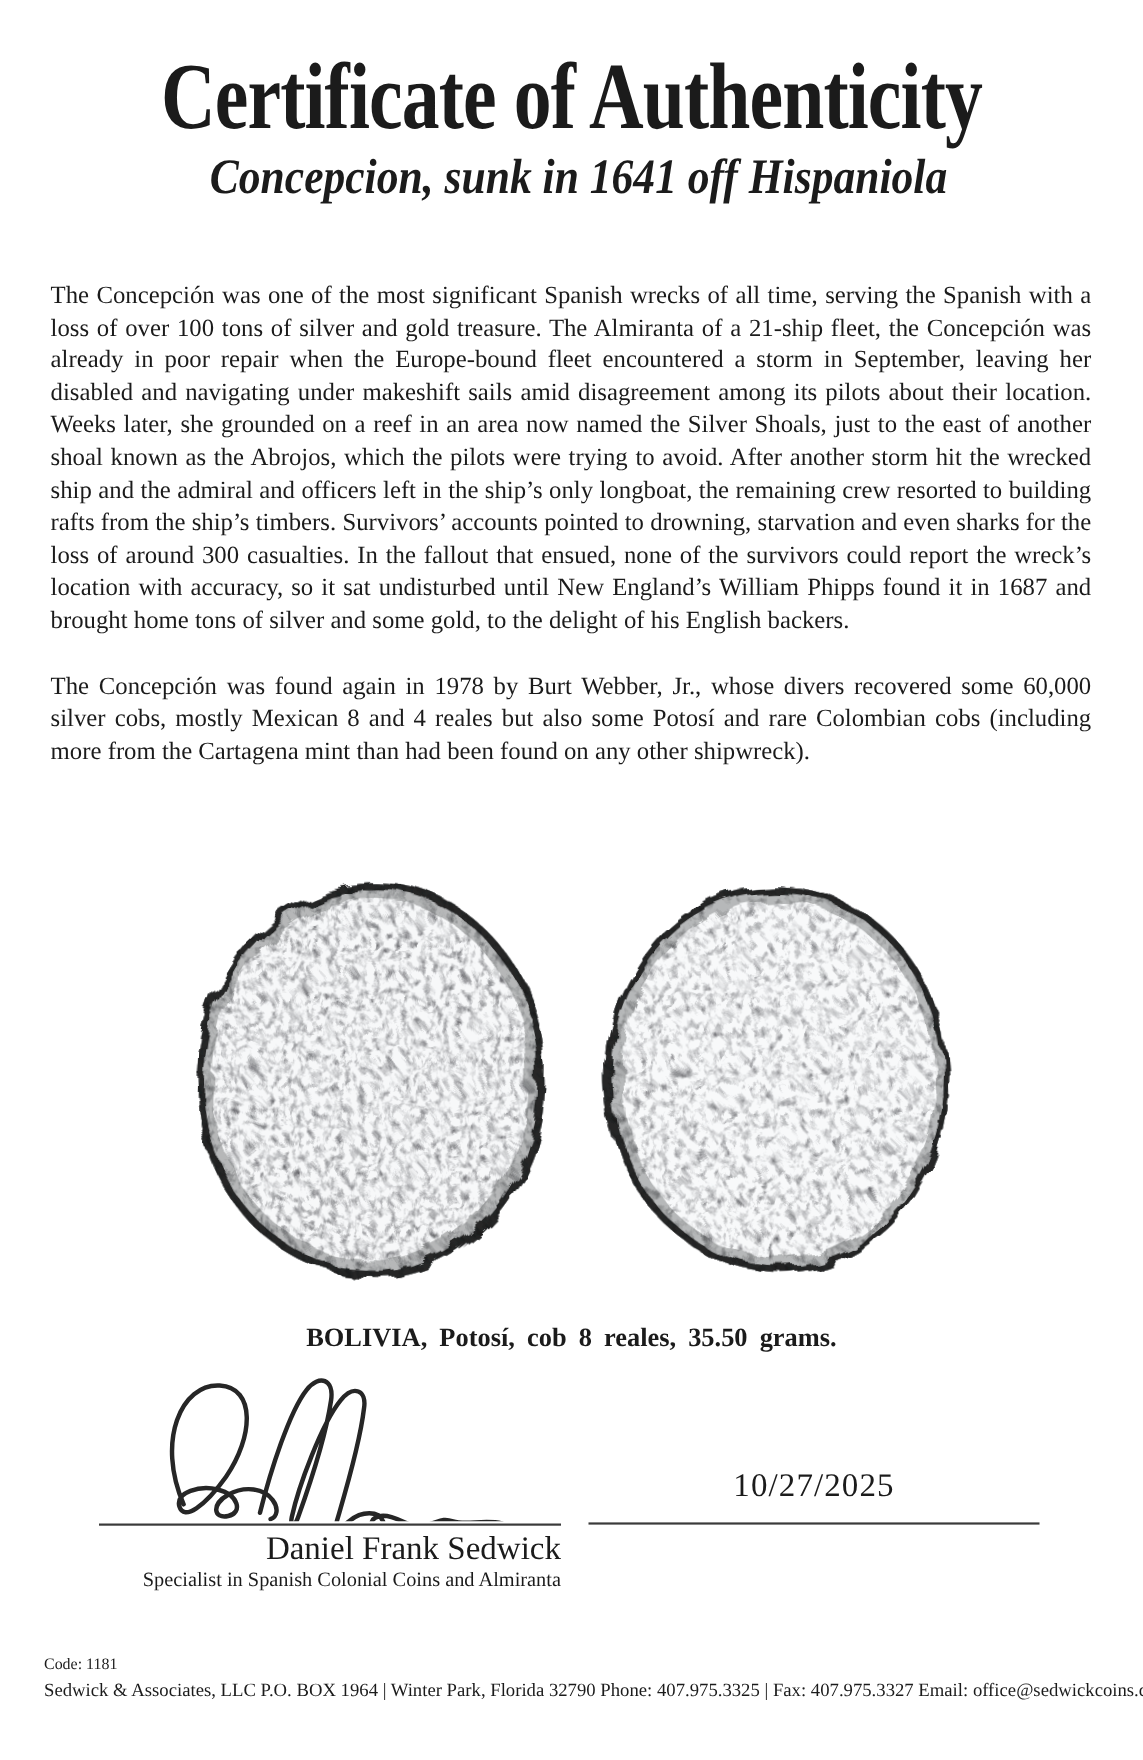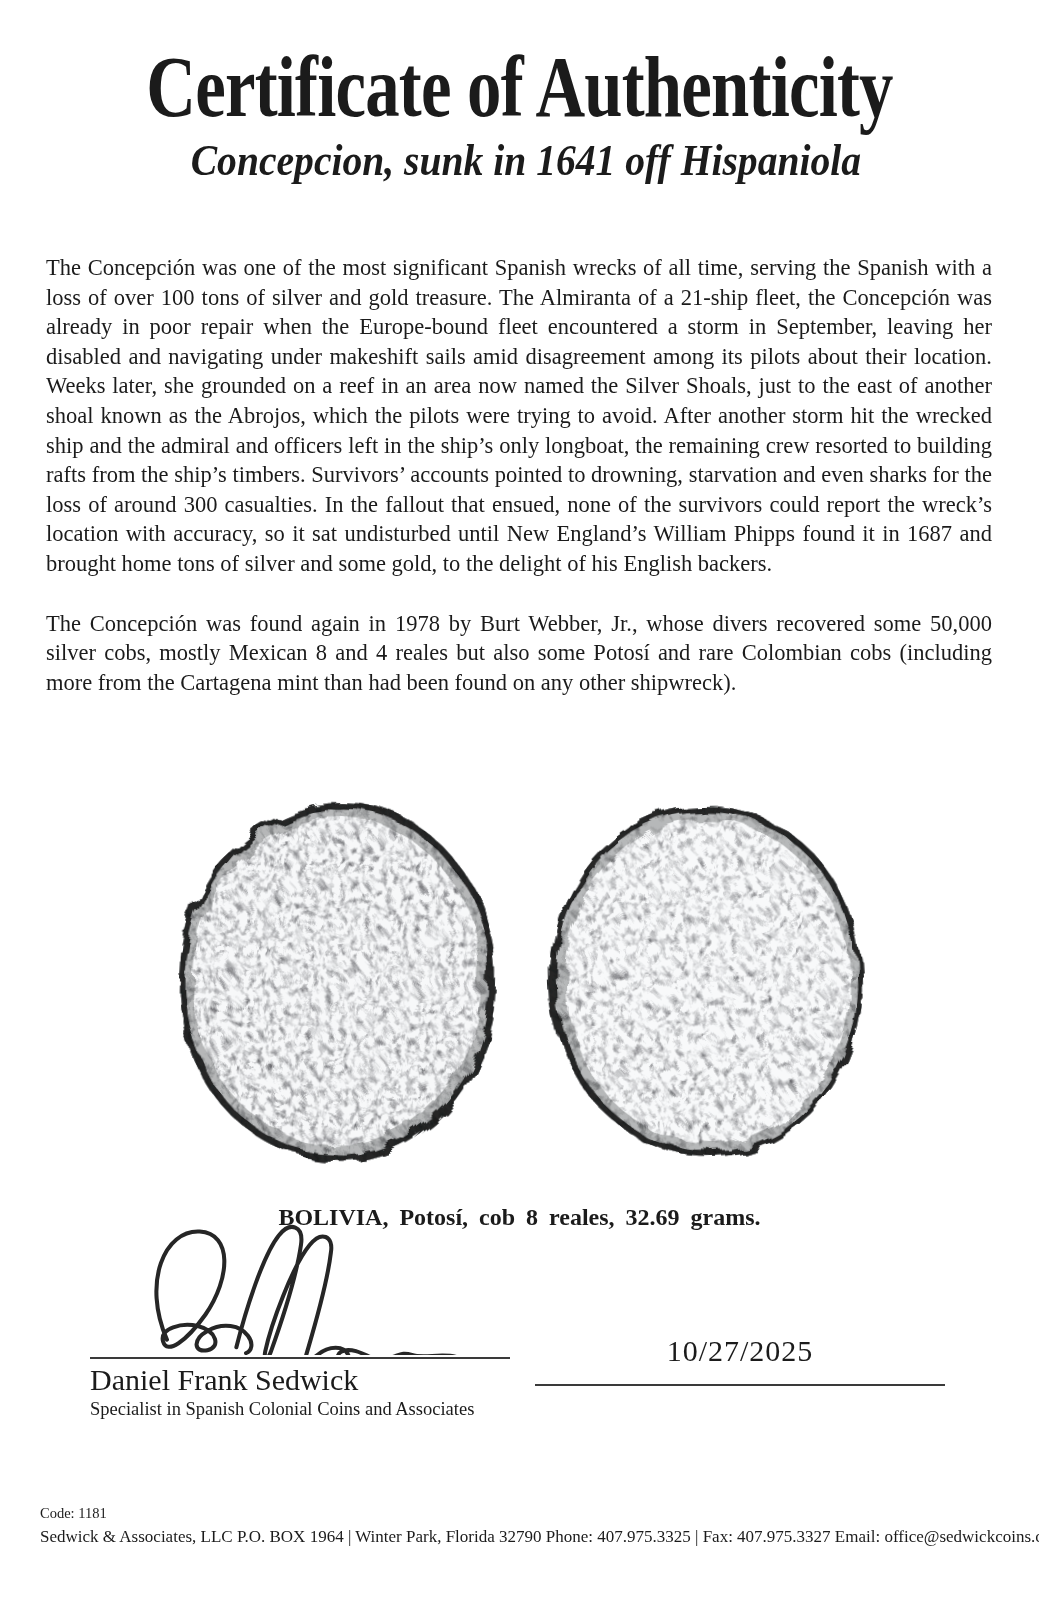--- a/index.html
+++ b/index.html
@@ -39,21 +39,21 @@
   .coins { position:absolute; top:790px; left:0; right:0; display:flex; justify-content:center; align-items:center; gap:6px; }
   .coin-wrap { display:block; }
 
   
   .coin-caption {
     position:absolute; top:1204px; left:0; right:0; text-align:center;
     font-size:24px; font-weight:bold; word-spacing:5px; margin:0;
   }
 
   
-  .sig-col { position:absolute; left:90px; top:1220px; width:420px; text-align:left; }
+  .sig-col { position:absolute; left:90px; top:1248px; width:420px; text-align:right; }
   .sig-svg { display:block; margin:0 auto; }
   .rule-line { border:none; border-top:2px solid #3a3a3a; margin:2px 0 0 0; }
   .signer-name { font-size:30px; margin-top:4px; }
   .signer-role { font-size:18.5px; margin-top:2px; }
 
   .date-col { position:absolute; left:535px; top:1320px; width:410px; text-align:center; }
   .date-value { font-size:30px; line-height:62px; letter-spacing:1px; }
   .date-label { font-size:28px; margin-top:4px; }
 
   
@@ -66,21 +66,21 @@
 
 <div class="page">
 
   <header class="cert-header">
     <h1 class="cert-title">Certificate of Authenticity</h1>
     <h2 class="cert-subtitle"><span>Concepcion, sunk in 1641 off Hispaniola</span></h2>
   </header>
 
   <main class="body-text">
     <p>The Concepción was one of the most significant Spanish wrecks of all time, serving the Spanish with a loss of over 100 tons of silver and gold treasure. The Almiranta of a 21-ship fleet, the Concepción was already in poor repair when the Europe-bound fleet encountered a storm in September, leaving her disabled and navigating under makeshift sails amid disagreement among its pilots about their location. Weeks later, she grounded on a reef in an area now named the Silver Shoals, just to the east of another shoal known as the Abrojos, which the pilots were trying to avoid. After another storm hit the wrecked ship and the admiral and officers left in the ship’s only longboat, the remaining crew resorted to building rafts from the ship’s timbers. Survivors’ accounts pointed to drowning, starvation and even sharks for the loss of around 300 casualties. In the fallout that ensued, none of the survivors could report the wreck’s location with accuracy, so it sat undisturbed until New England’s William Phipps found it in 1687 and brought home tons of silver and some gold, to the delight of his English backers.</p>
-    <p>The Concepción was found again in 1978 by Burt Webber, Jr., whose divers recovered some 50,000 silver cobs, mostly Mexican 8 and 4 reales but also some Potosí and rare Colombian cobs (including more from the Cartagena mint than had been found on any other shipwreck).</p>
+    <p>The Concepción was found again in 1978 by Burt Webber, Jr., whose divers recovered some 60,000 silver cobs, mostly Mexican 8 and 4 reales but also some Potosí and rare Colombian cobs (including more from the Cartagena mint than had been found on any other shipwreck).</p>
   </main>
 
   <div class="coins">
 
     <svg class="coin-wrap" width="368" height="382" viewBox="0 0 368 382" aria-hidden="true">
       <defs>
         <radialGradient id="gradL" cx="0.54" cy="0.42" r="0.64">
           <stop offset="0" stop-color="#c4c8c9"></stop>
           <stop offset="0.38" stop-color="#aaaeaf"></stop>
           <stop offset="0.68" stop-color="#8b8f90"></stop>
@@ -154,32 +154,32 @@
           <ellipse cx="200" cy="180" rx="85" ry="100" fill="#b9bdbe" opacity="0.20"></ellipse>
           <rect width="360" height="376" filter="url(#darkTexR)"></rect>
           <rect width="360" height="376" filter="url(#liteTexR)"></rect>
           <ellipse cx="180" cy="188" rx="156" ry="176" fill="none" stroke="#3c3f40" stroke-width="28" opacity="0.35"></ellipse>
           <ellipse cx="180" cy="188" rx="156" ry="176" fill="none" stroke="#0d0e0e" stroke-width="12" opacity="0.85"></ellipse>
         </g>
       </g>
     </svg>
   </div>
 
-  <p class="coin-caption">BOLIVIA, Potosí, cob 8 reales, 32.69 grams.</p>
+  <p class="coin-caption">BOLIVIA, Potosí, cob 8 reales, 35.50 grams.</p>
 
   <div class="sig-col">
     <svg class="sig-svg" width="380" height="135" viewBox="0 0 380 140" aria-hidden="true">
       <g fill="none" stroke="#262626" stroke-width="4.2" stroke-linecap="round" stroke-linejoin="round">
         <path d="M52,124 C26,64 50,10 86,12 C120,14 118,60 92,98 C72,126 52,140 48,126 C44,112 68,106 84,110 C104,115 108,132 94,135 C80,138 78,124 94,115 C110,106 128,109 136,120 C142,128 140,136 134,138"></path>
         <path d="M124,132 C134,92 152,36 168,16 C180,1 194,6 191,26 C186,60 170,108 160,136 C156,147 152,146 154,136 C160,108 182,48 200,26 C212,11 225,16 222,34 C218,68 204,114 197,138 C194,148 198,148 208,140 C220,130 236,130 240,140 C242,146 234,150 230,144 C227,139 234,132 248,136 C262,140 264,146 278,144 C292,142 294,136 306,140 C318,144 336,138 352,142"></path>
       </g>
     </svg>
     <hr class="rule-line">
     <div class="signer-name">Daniel Frank Sedwick</div>
-    <div class="signer-role">Specialist in Spanish Colonial Coins and Associates</div>
+    <div class="signer-role">Specialist in Spanish Colonial Coins and Almiranta</div>
   </div>
 
   <div class="date-col">
     <div class="date-value">10/27/2025</div>
     <hr class="rule-line">
   </div>
 
   <footer class="cert-footer">
     <div class="footer-code">Code: 1181</div>
     <div class="footer-contact">Sedwick &amp; Associates, LLC P.O. BOX 1964 | Winter Park, Florida 32790 Phone: 407.975.3325 | Fax: 407.975.3327 Email: office@sedwickcoins.com</div>

